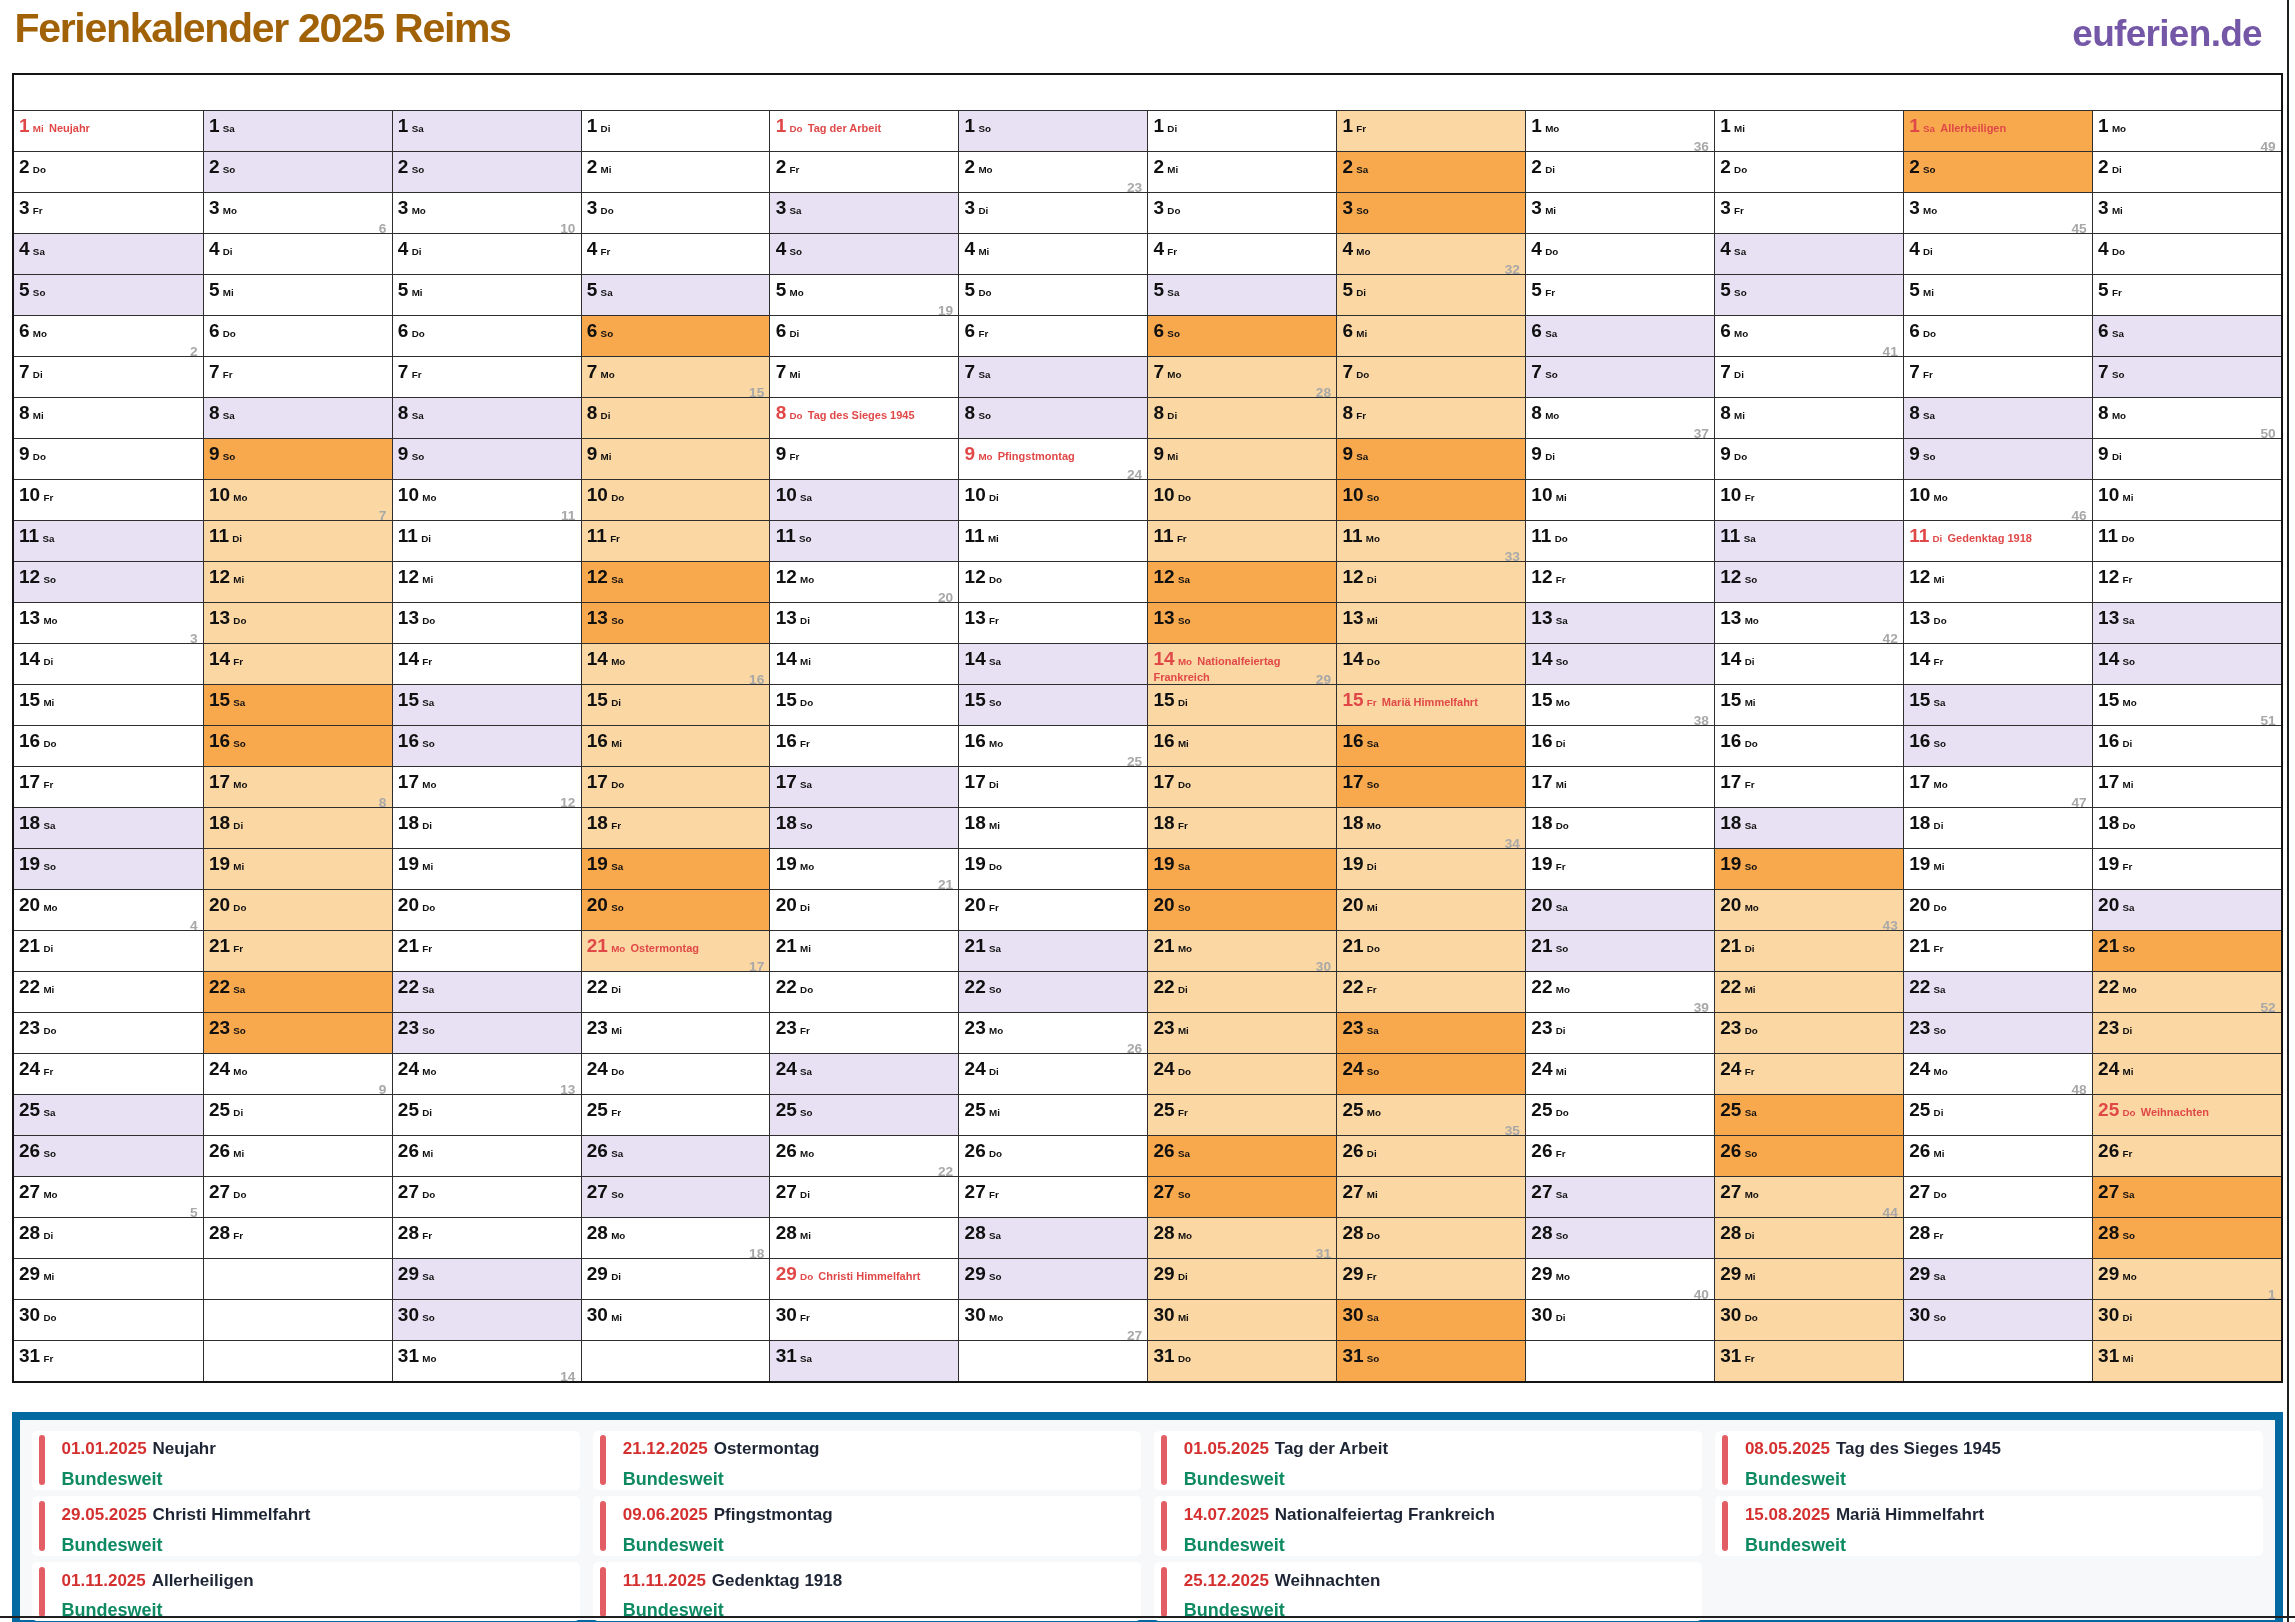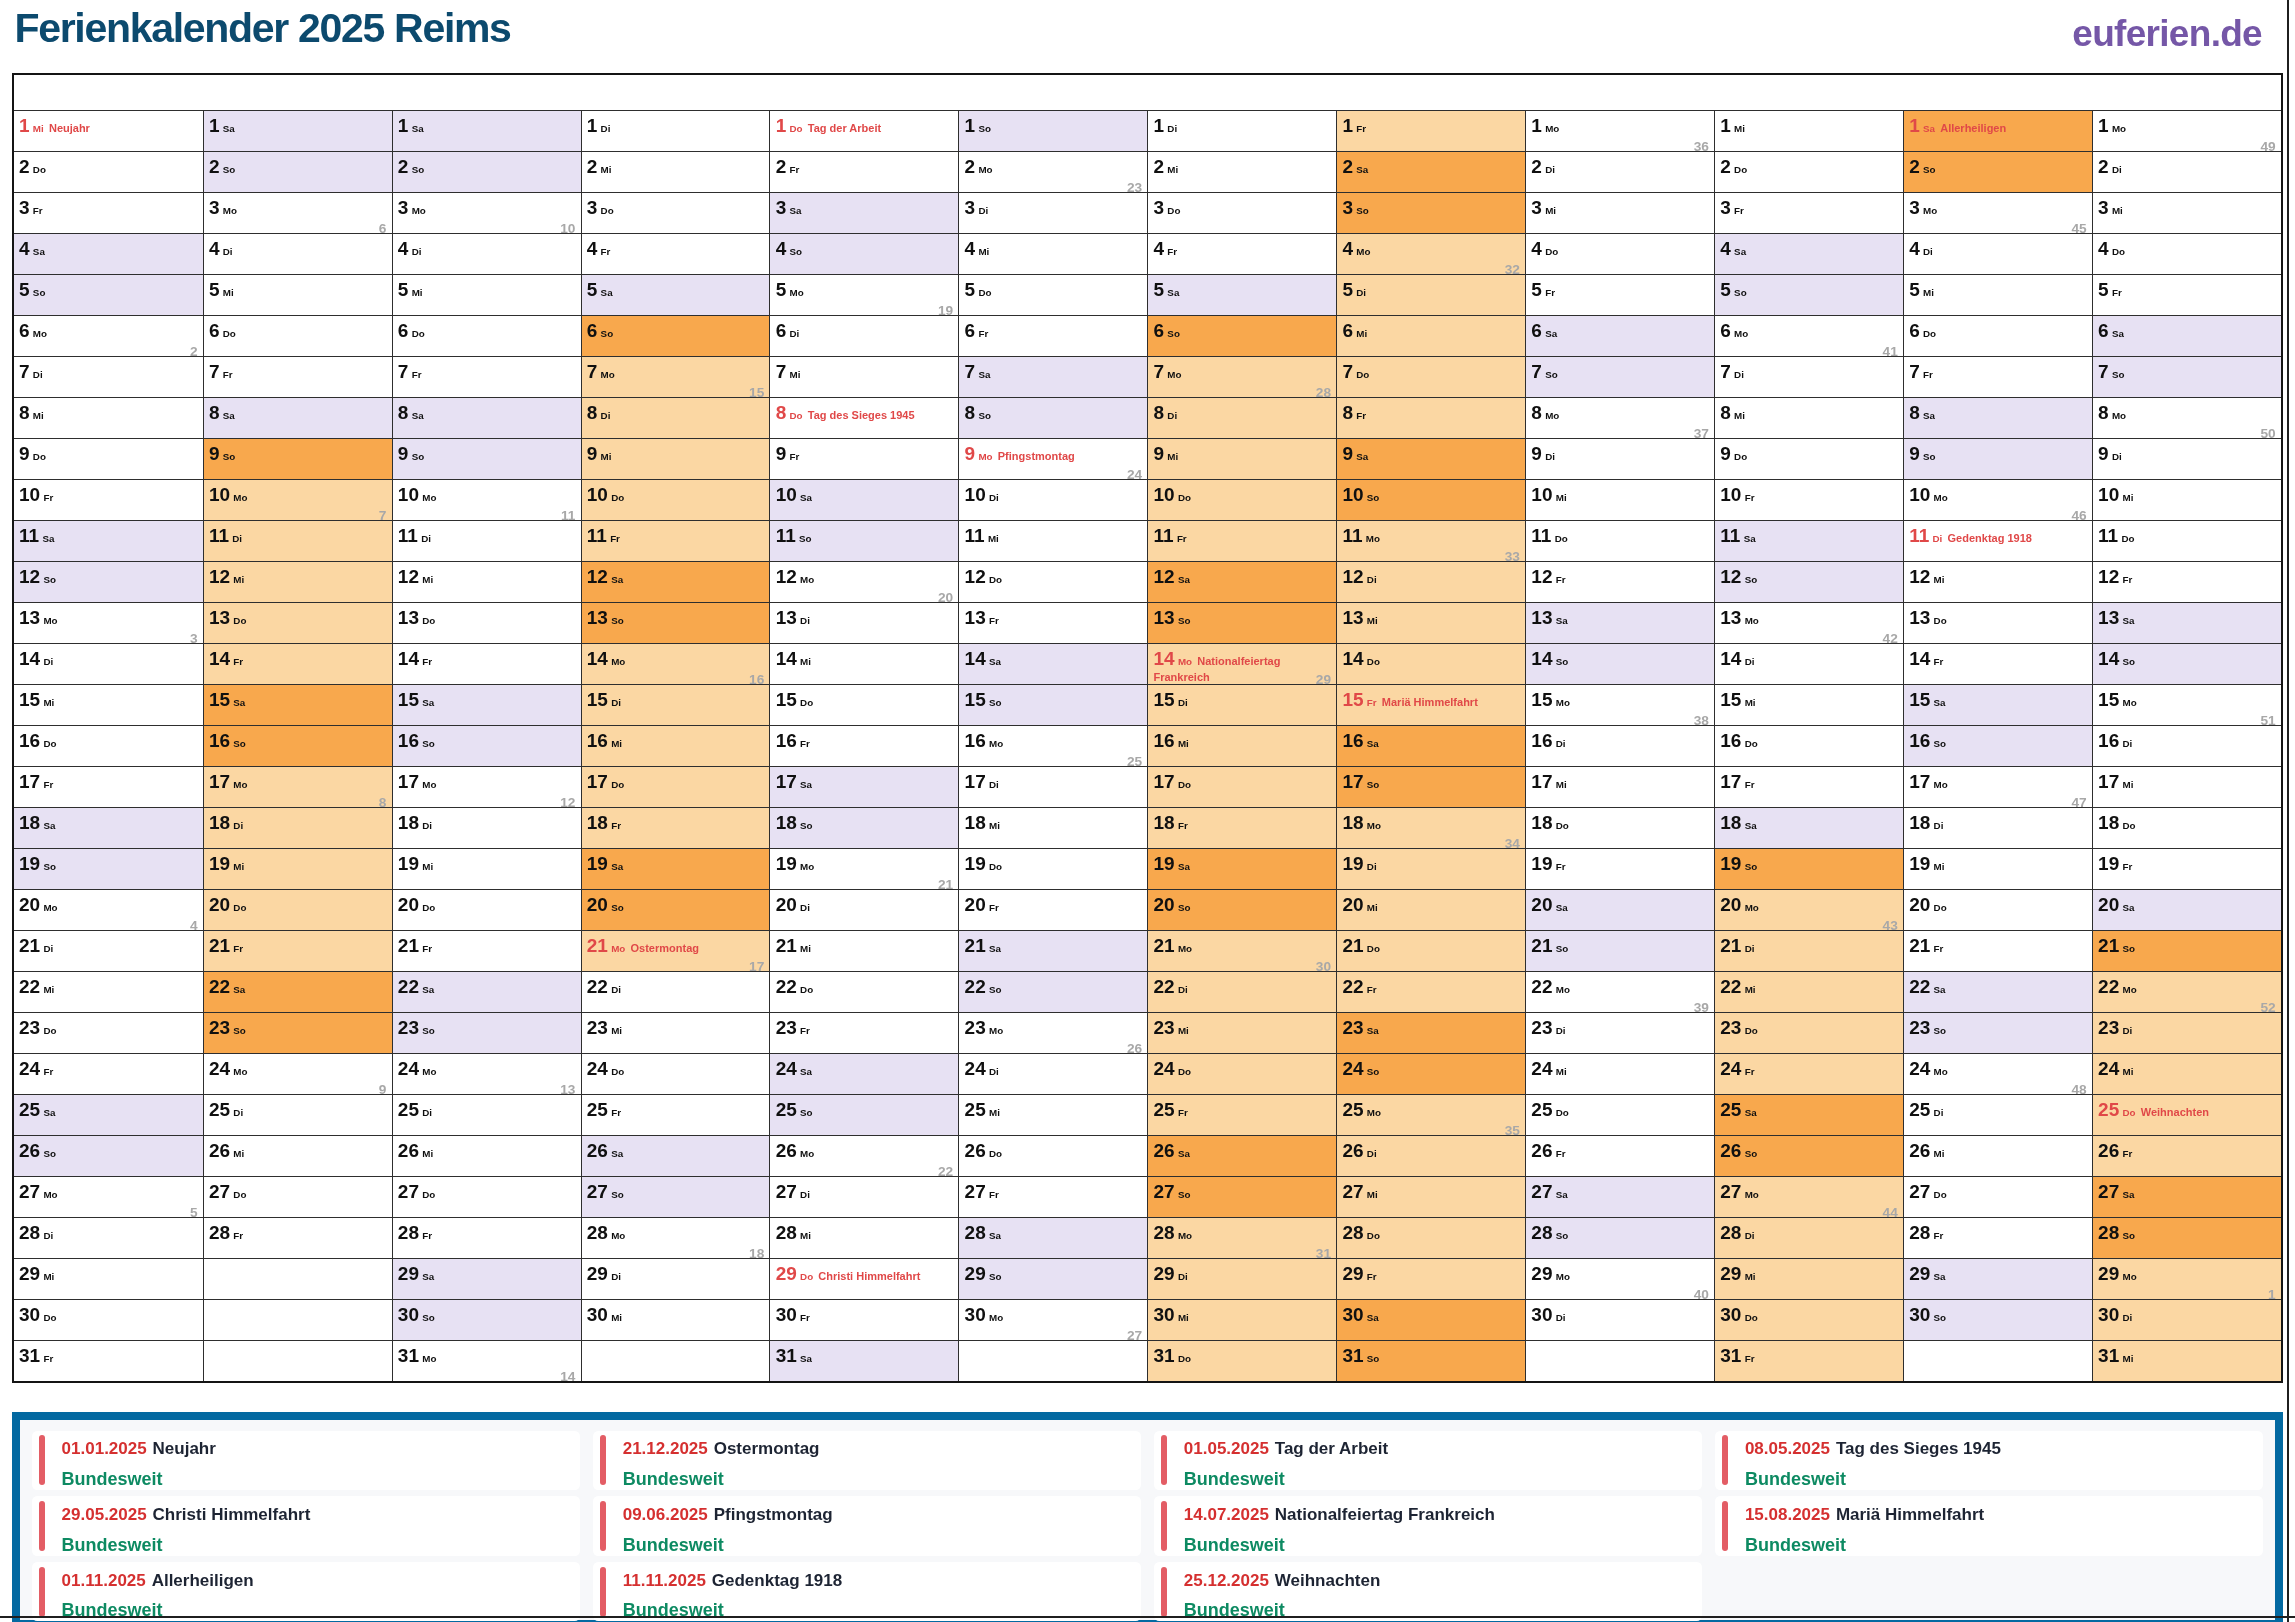--- a/index.html
+++ b/index.html
@@ -2,21 +2,21 @@
 <html style="--purple: #604190; --logo: #7557a7; --we: #e7e1f3; --vac: #fbd7a3; --vacwe: #f8a84d; --red: #e04848; --gray: #a8a8a8; --dred: #d53030; --bar: #e35d65; --green: #0d8a62;font-size:10.5px"><head>
 <meta charset="utf-8">
 <style>
   html,body{margin:0;padding:0;}
   body{
     width:2295px;height:1623px;position:relative;background:#ffffff;
     font-family:"Liberation Sans", sans-serif;overflow:hidden;
   }
   .title{
     position:absolute;left:14.4px;top:5.2px;font-size:41px;font-weight:bold;
-    color:#0c4a6e;letter-spacing:-1.3px;white-space:nowrap;
+    color:#a16207;letter-spacing:-1.3px;white-space:nowrap;
   }
   .logo{
     position:absolute;right:33px;top:13px;font-size:37px;font-weight:bold;
     color:var(--logo,#7557a7);letter-spacing:-0.7px;margin-left:44px;
   }
   
   .cal{
     position:absolute;left:11.8px;top:73px;width:2271px;box-sizing:border-box;
     display:grid;grid-template-columns:repeat(12,1fr);
     grid-template-rows:35px repeat(31,41px);

